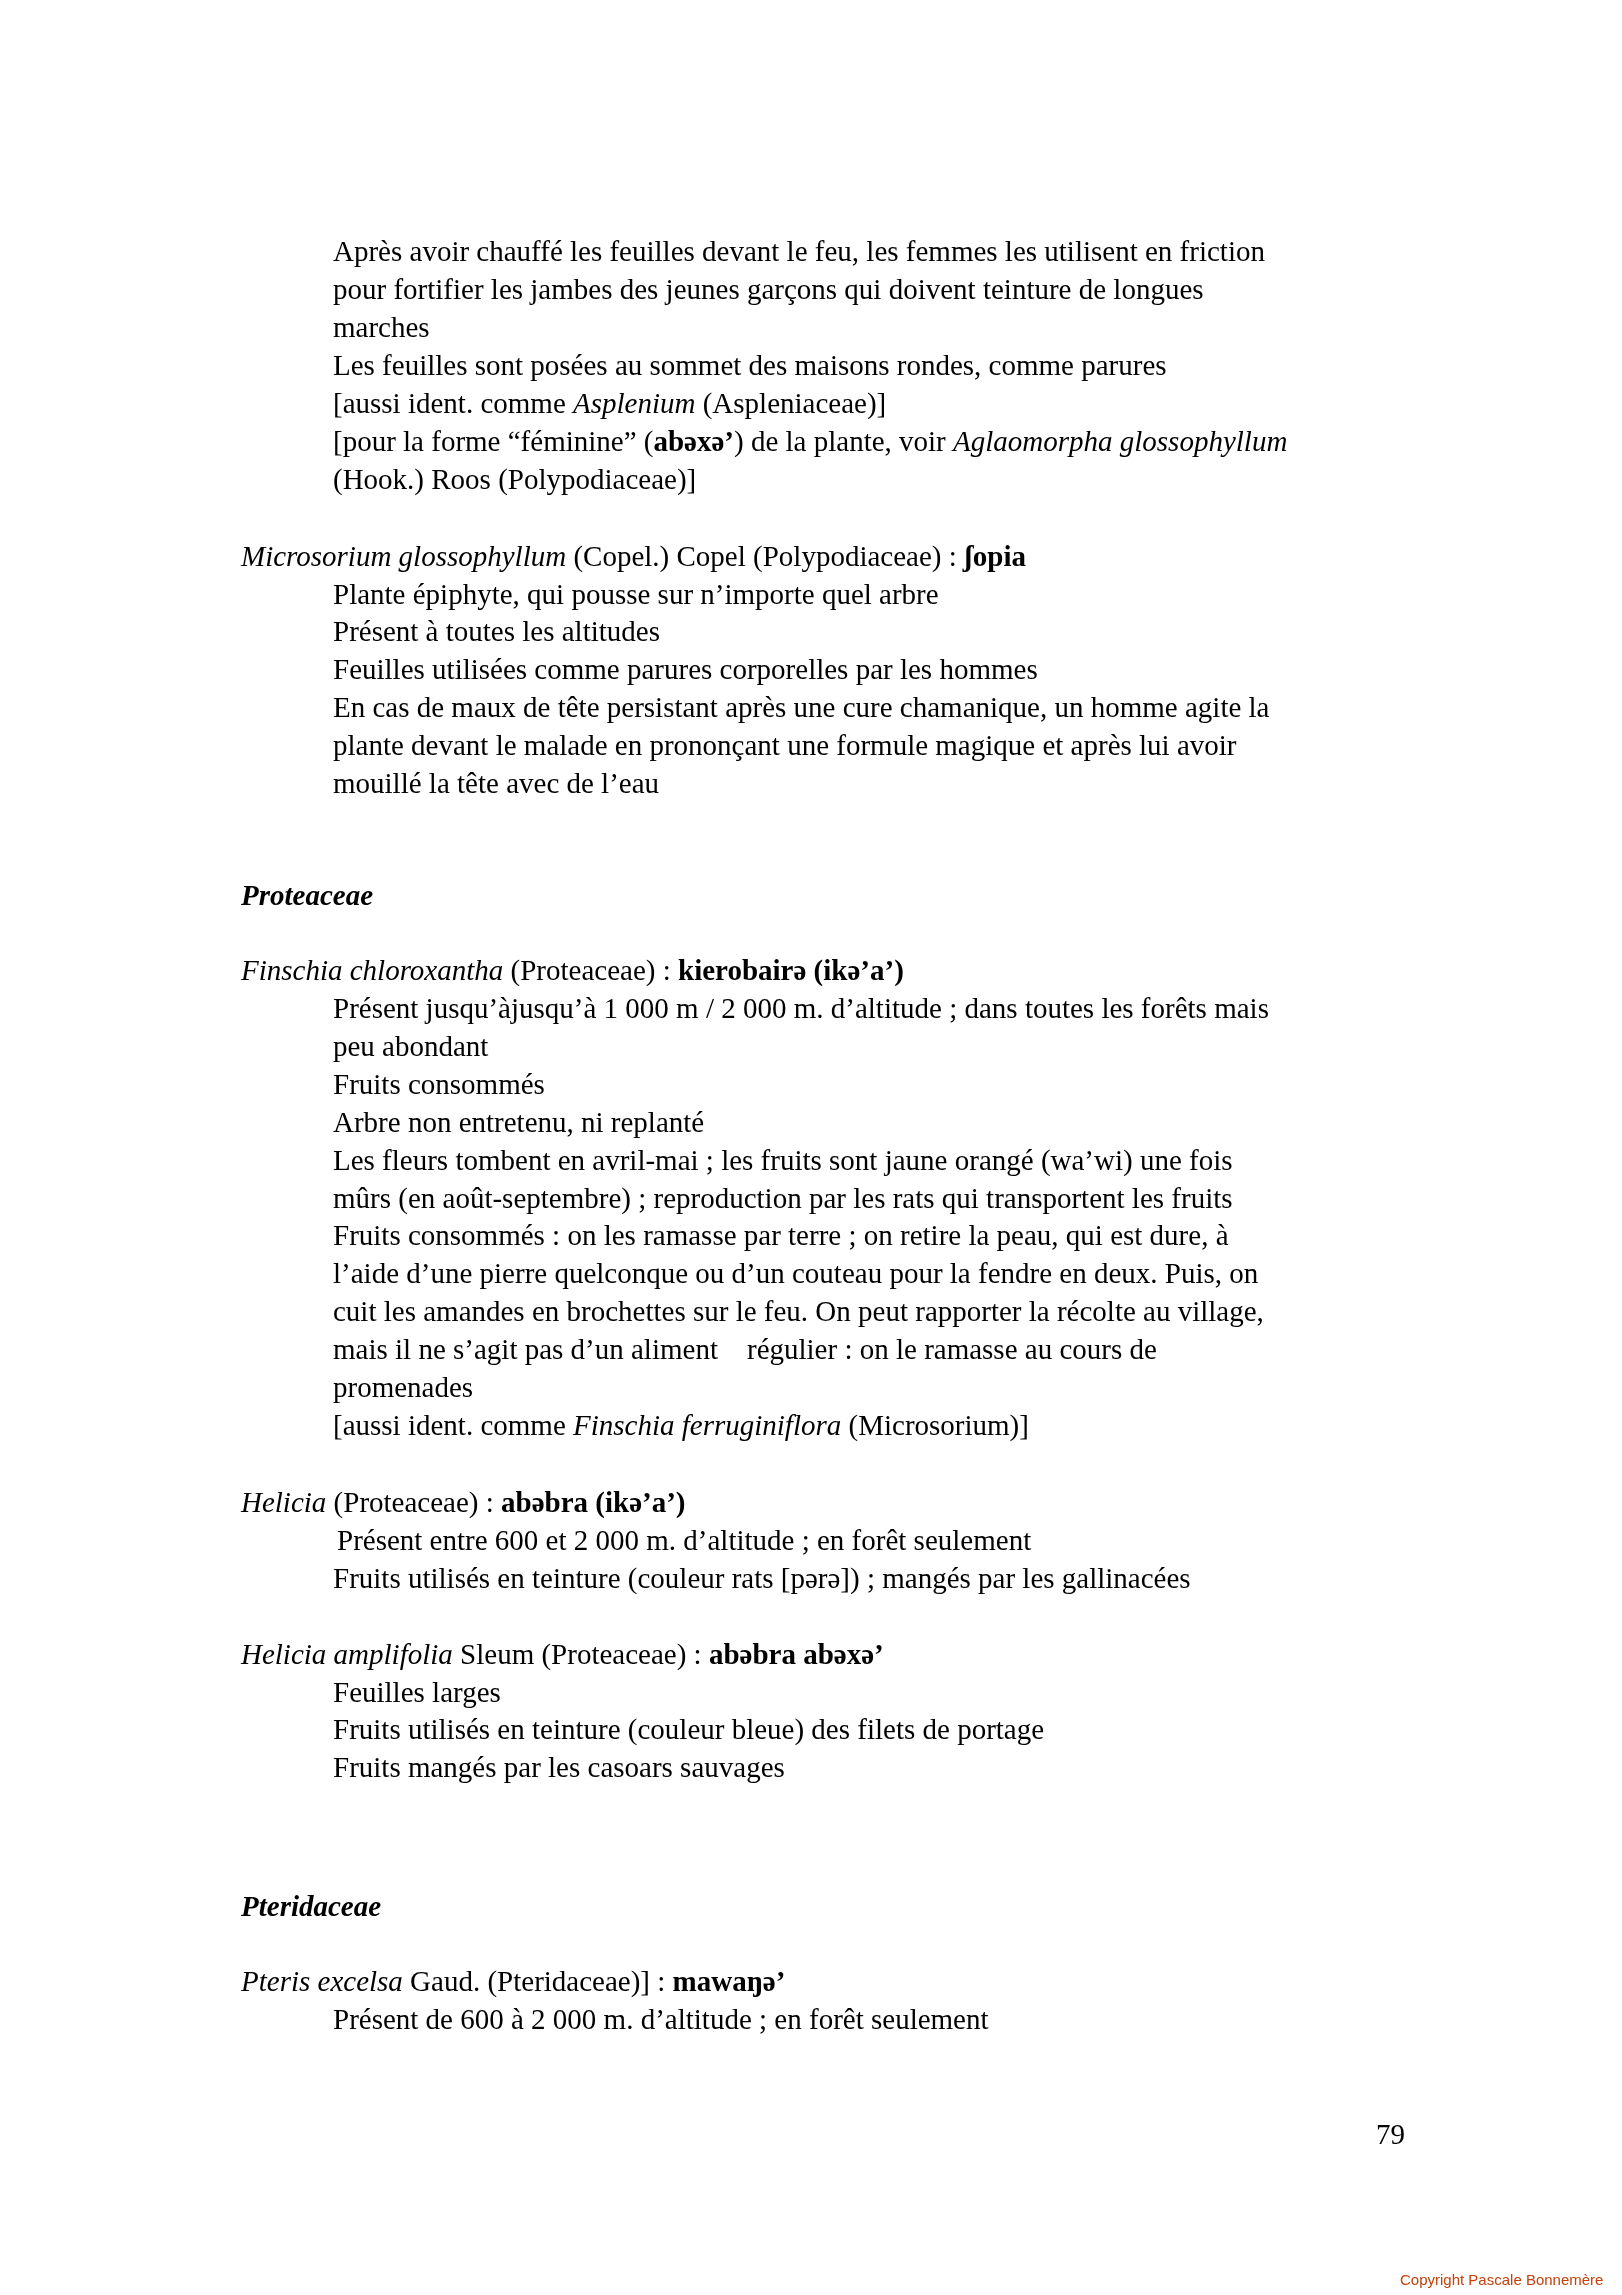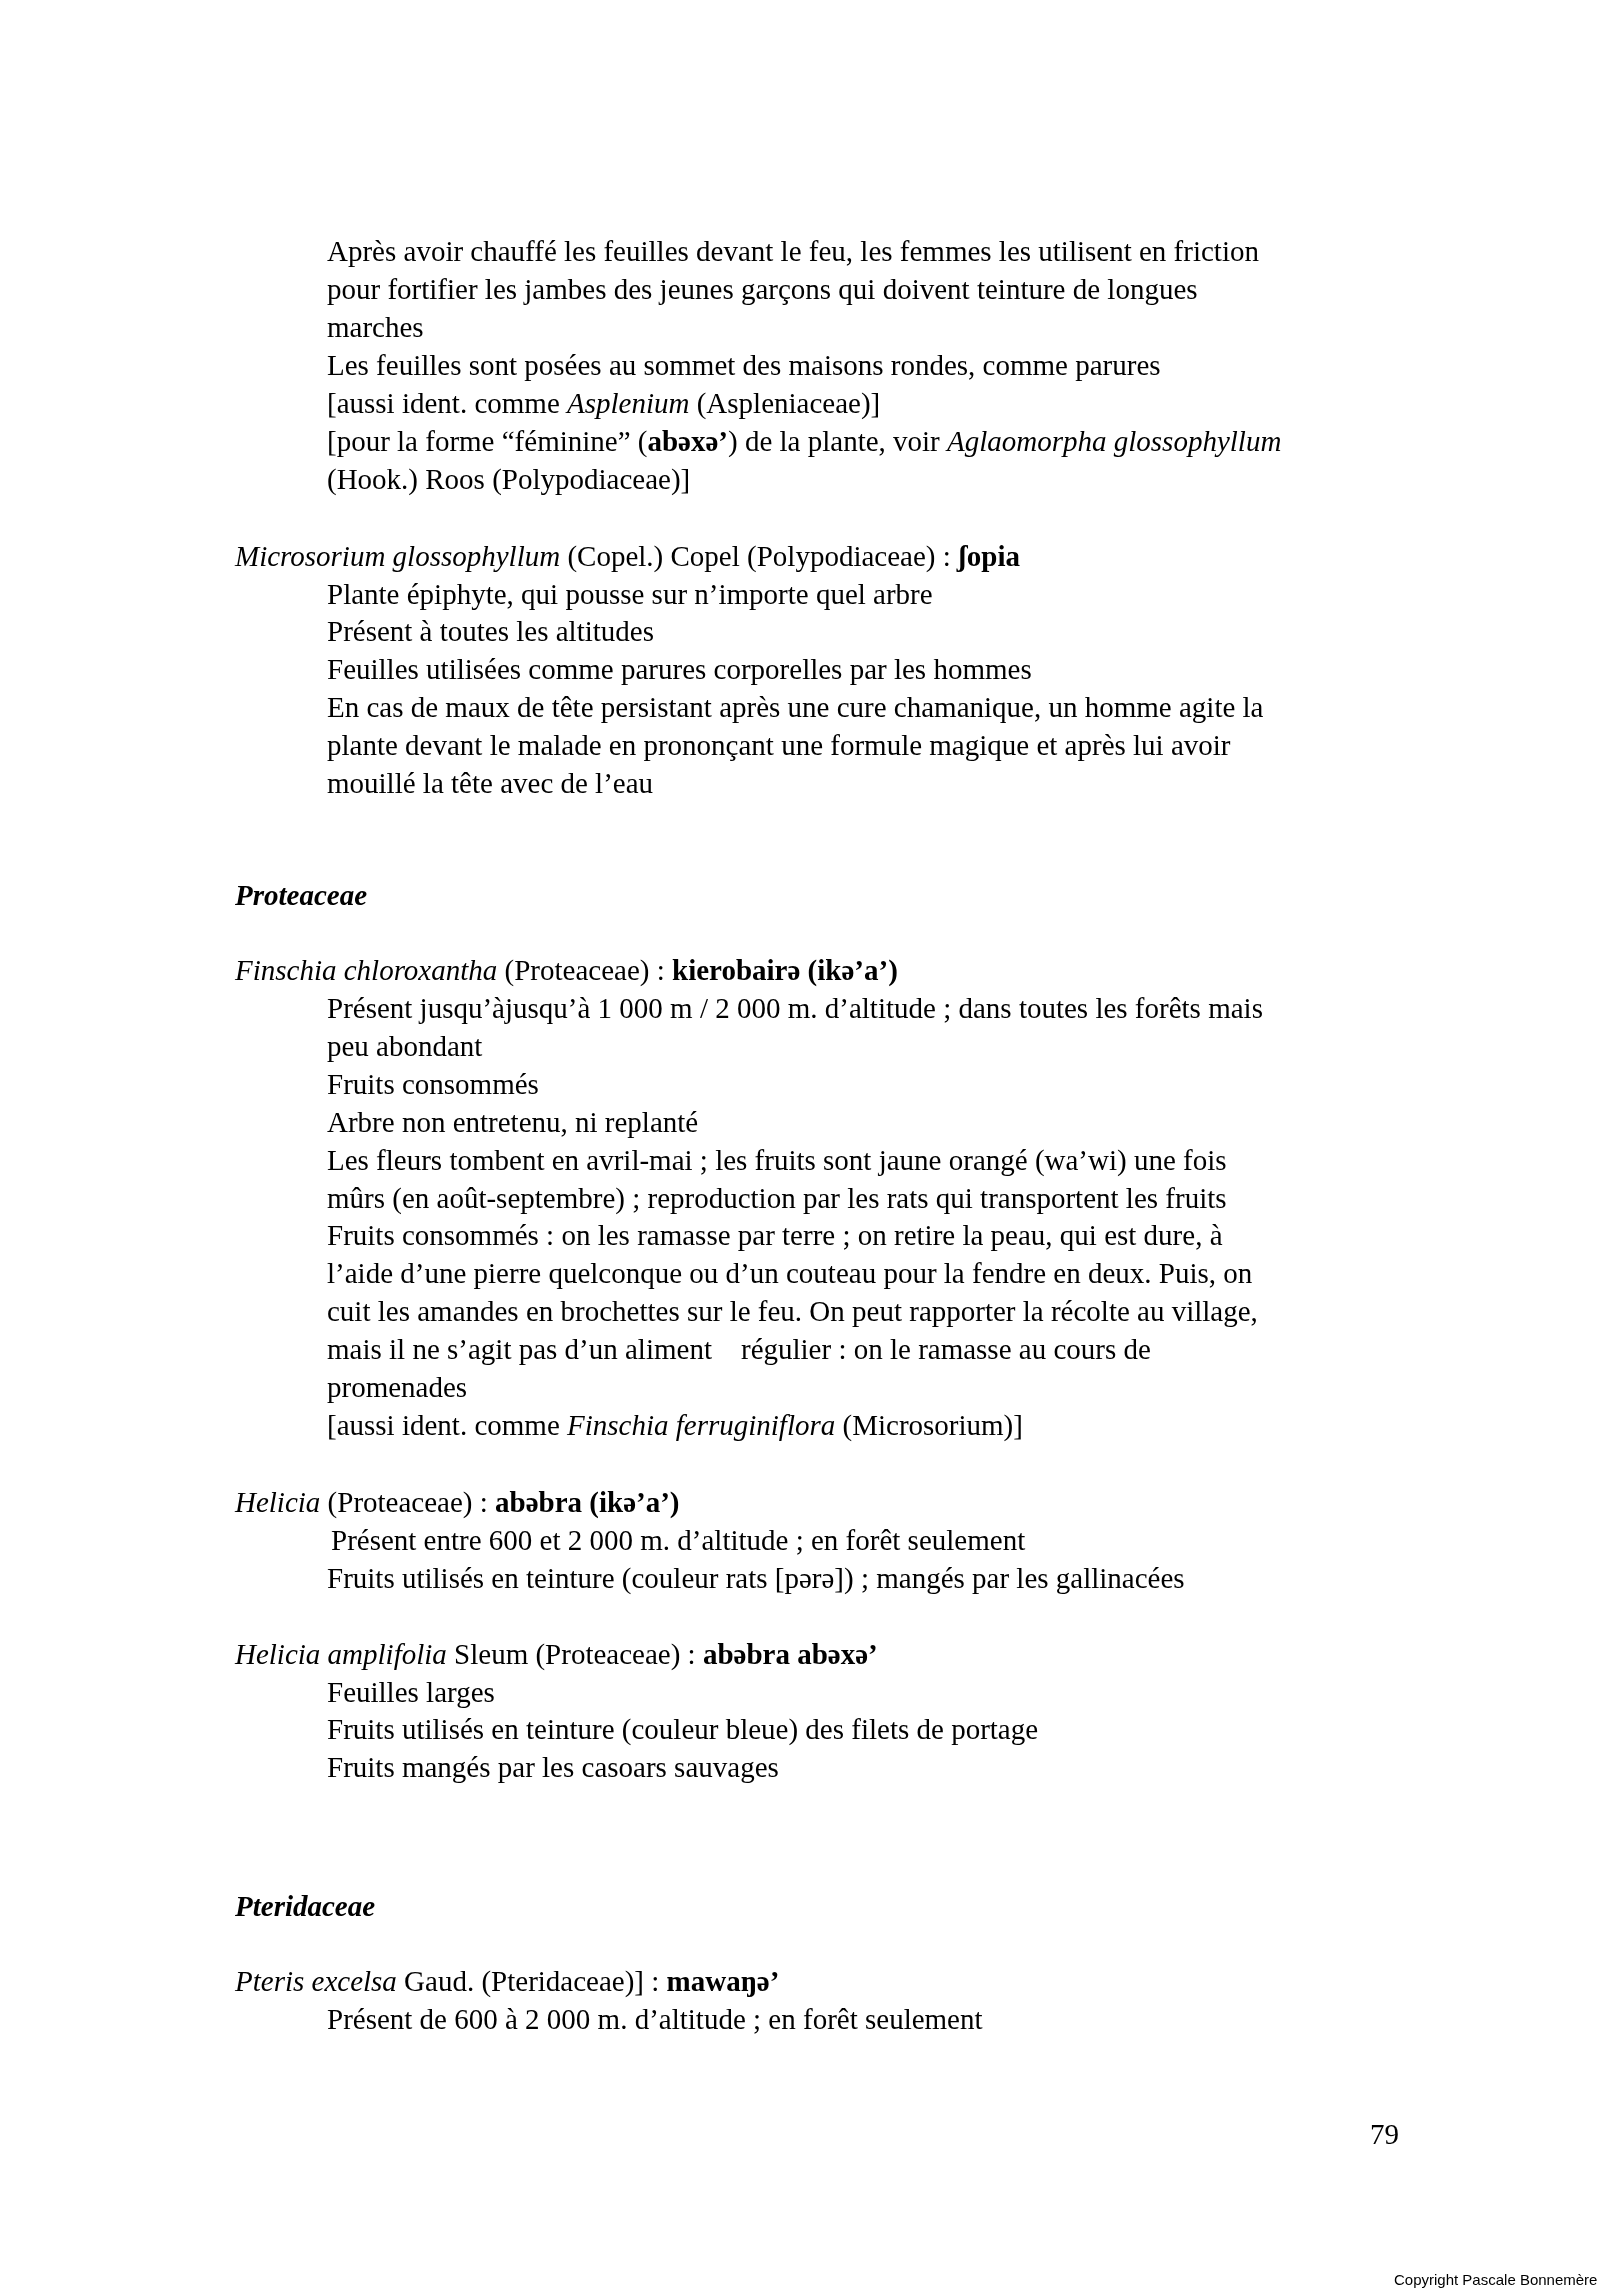--- a/index.html
+++ b/index.html
@@ -1,33 +1,33 @@
 <!DOCTYPE html>
 <html style="font-size:10.5px"><head>
 <meta charset="utf-8">
 <style>
   html, body { margin: 0; padding: 0; background: #ffffff; }
   body { width: 1623px; height: 2295px; position: relative; overflow: hidden; }
   .page {
-    position: absolute; left: 2px; top: 0; width: 1576px; height: 2295px;
+    position: absolute; left: 8px; top: 0; width: 1576px; height: 2295px;
     font-family: "Liberation Serif", "DejaVu Serif", serif;
     font-size: 29px; color: #000000;
   }
   .line { position: absolute; white-space: pre; line-height: 38px; }
   .indent { left: 325px; }
   .indent2 { left: 329px; }
   .head { left: 233px; text-align: right; }
   i { font-style: italic; }
   b { font-weight: bold; }
   .fam { font-weight: bold; font-style: italic; }
   .pagenum { position: absolute; left: 1368px; top: 2115px; font-size: 29px; line-height: 38px; }
   .copyright {
     position: absolute; left: 1392px; top: 2271px;
     font-family: "Liberation Sans", "DejaVu Sans", sans-serif;
-    font-size: 15px; color: #000000; white-space: nowrap;
+    font-size: 15px; color: #c2410c; white-space: nowrap;
   }
 </style>
 </head>
 <body>
 
 <div class="page">
 
   <div>
     <div class="line indent" style="top:232px">Après avoir chauffé les feuilles devant le feu, les femmes les utilisent en friction</div>
     <div class="line indent" style="top:270px">pour fortifier les jambes des jeunes garçons qui doivent teinture de longues</div>

